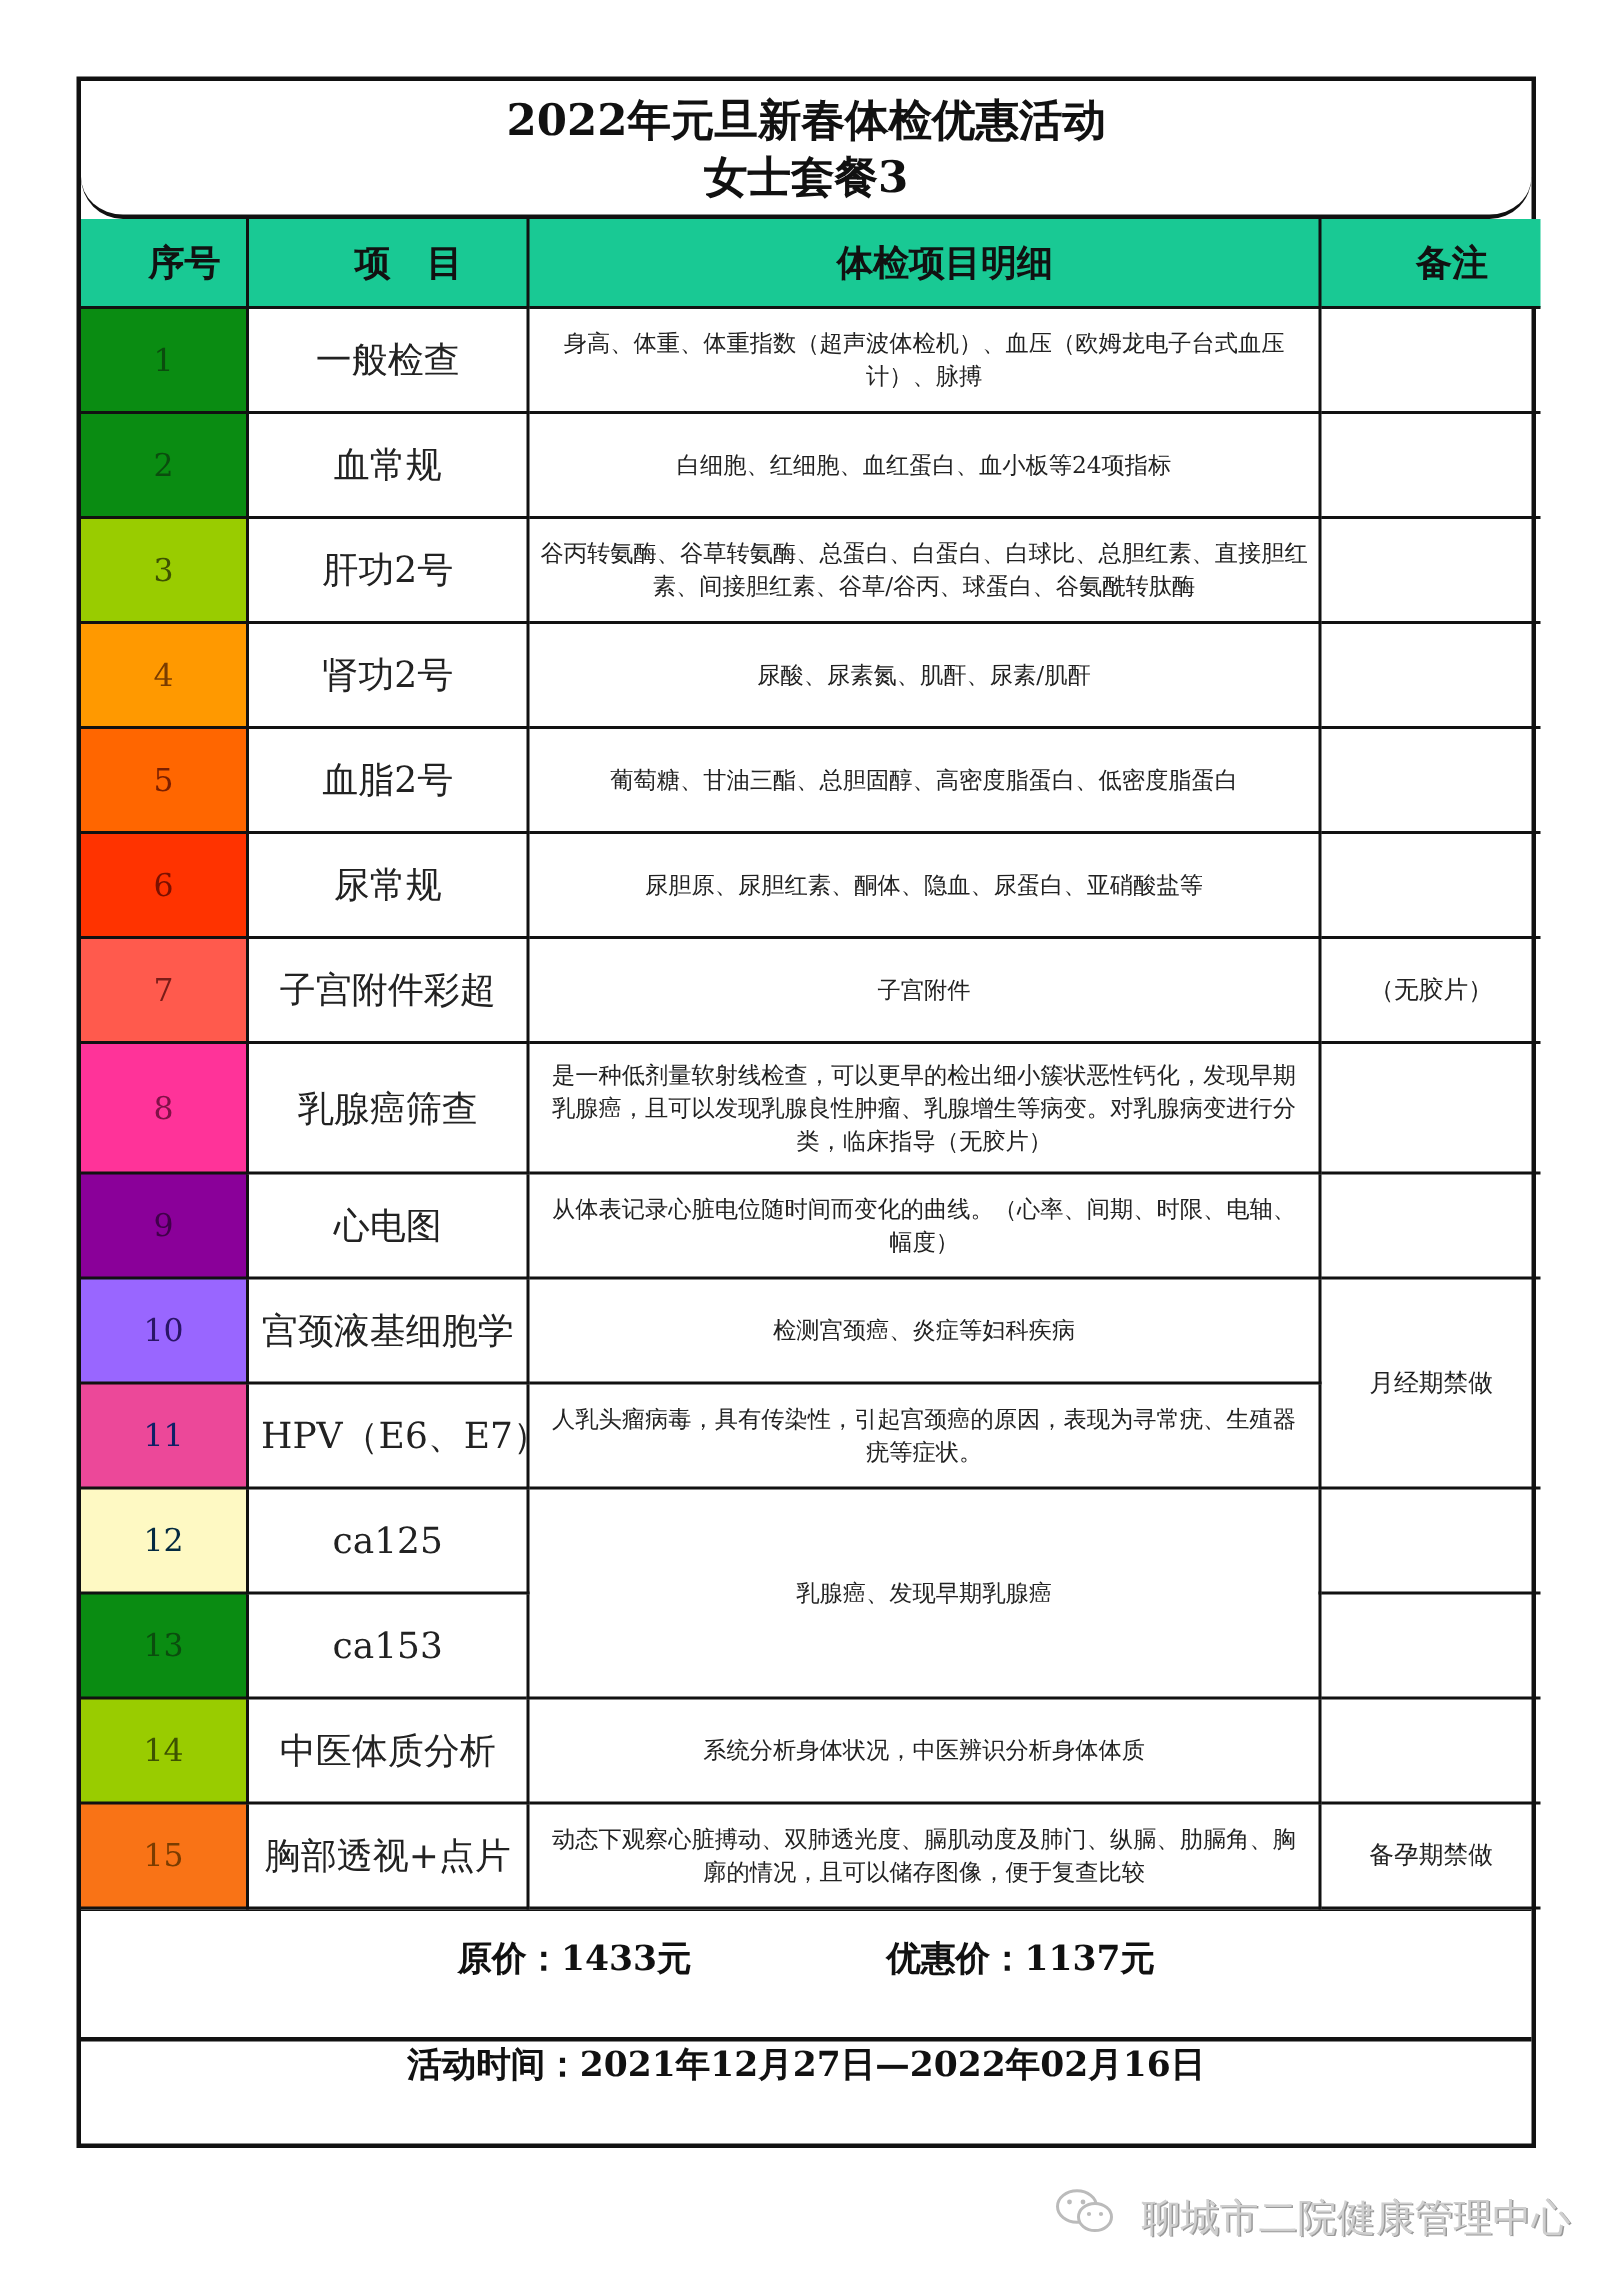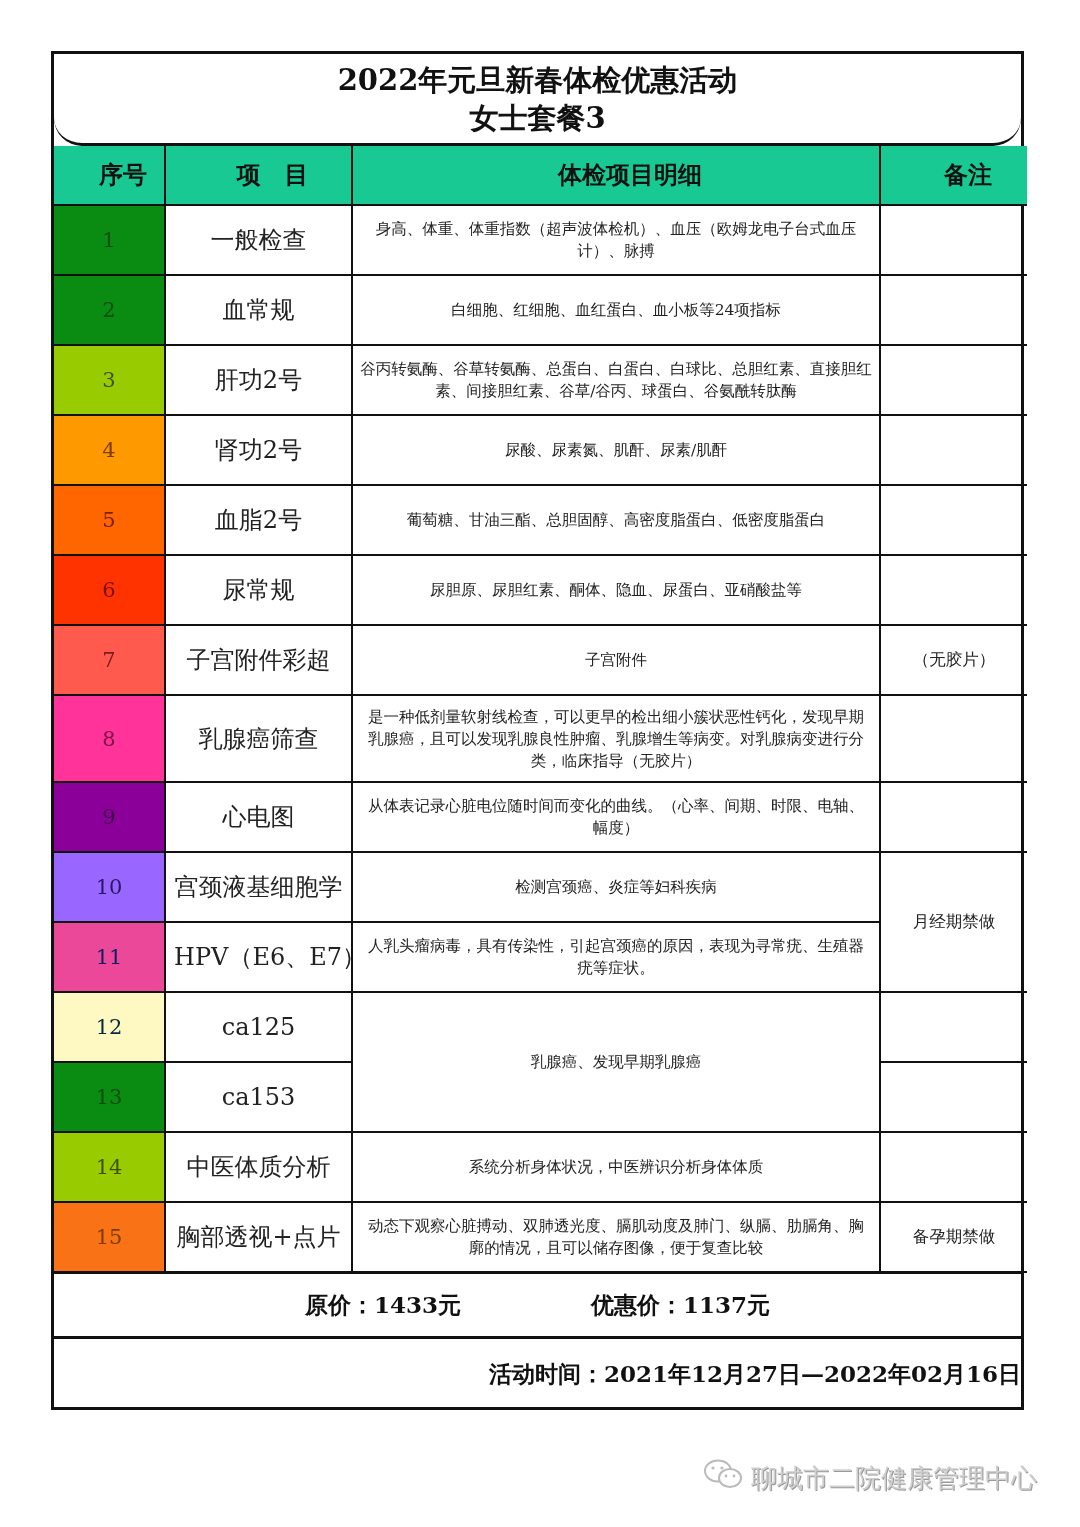--- a/index.html
+++ b/index.html
@@ -26,26 +26,26 @@
     }
     td.num { font-size: 21px; padding: 0; }
     td.item { font-size: 24px; padding: 0 2px; white-space: nowrap; }
     td.desc { font-size: 15.5px; line-height: 22px; padding: 0 6px; }
     td.note { font-size: 16.5px; }
     .bottom-price {
       height: 62px; border-top: 1px solid #111; display: flex; align-items: center; justify-content: center;
       gap: 130px; font-family: "DejaVu Serif", serif; font-weight: bold; font-size: 23px; color: #111;
     }
     .bottom-footer {
-      height: 68px; border-top: 3px solid #111; display: flex; flex-direction: column;
-      align-items: flex-end; justify-content: center; font-family: "DejaVu Serif", serif;
-      font-weight: bold; font-size: 23px; line-height: 31px; color: #111;
+      height: 68px; border-top: 3px solid #111; display: flex; flex-direction: row;
+      align-items: flex-start; justify-content: center; font-family: "DejaVu Serif", serif;
+      font-weight: bold; font-size: 23px; line-height: 31px; color: #111; margin-top: 22px;
     }
     .watermark {
-      position: absolute; left: 703px; top: 1458px; display: flex; align-items: center; gap: 6px;
+      position: absolute; left: 703px; top: 1458px; display: flex; align-items: center; gap: 16px;
       font-family: "DejaVu Sans", sans-serif; font-size: 26px; color: #cfcfcf;
       text-shadow: 1px 1px 0 #999, -1px -1px 0 #fff;
     }
     .watermark svg { width: 42px; height: 34px; }
   </style>
 </head>
 <body>
 
 <div class="sheet">
   <div class="title-block">

